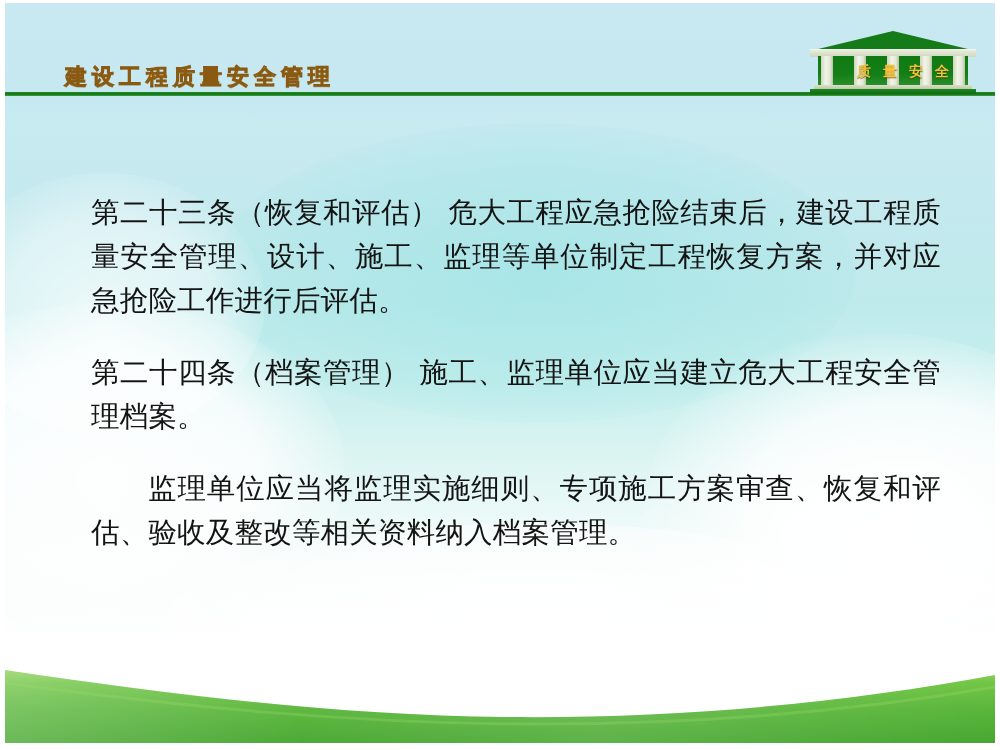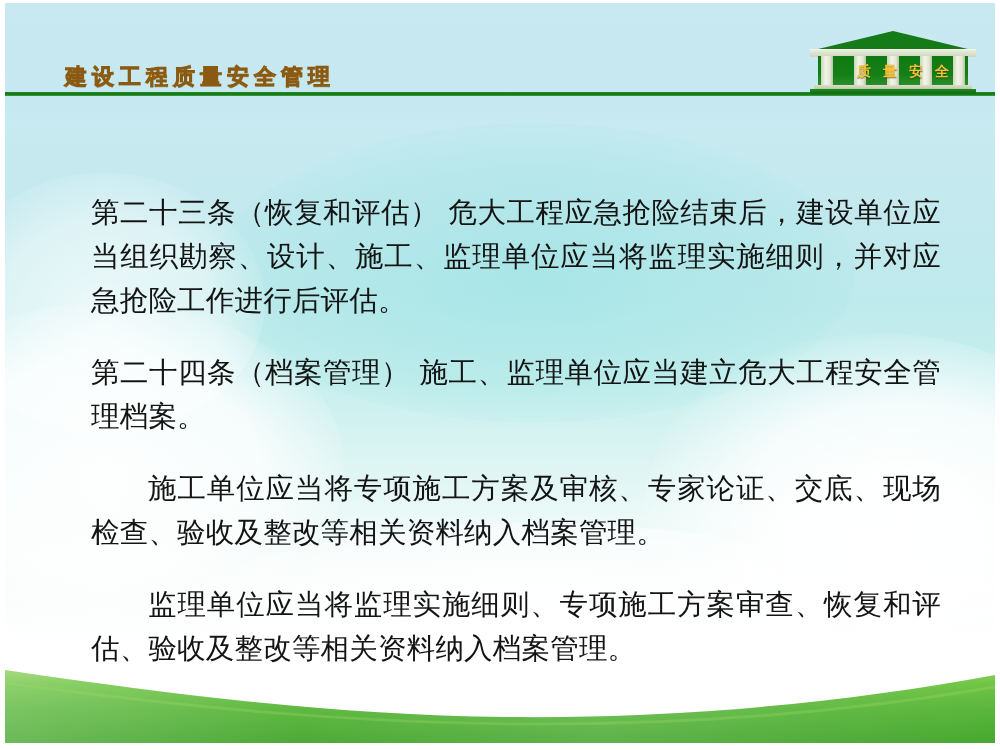--- a/index.html
+++ b/index.html
@@ -291,23 +291,22 @@
           <div class="emblem-pillar"></div>
           <div class="emblem-pillar"></div>
         </div>
         <div id="emblem-base-1"></div>
         <div id="emblem-base-2"></div>
         <div id="emblem-text">质量安全</div>
       </div>
     </div>
 
     <div id="body-text">
-      <p class="para">第二十三条（恢复和评估）  危大工程应急抢险结束后，建设单位应当组织勘察、设计、施工、监理单位应当将监理实施细则，并对应急抢险工作进行后评估。</p>
+      <p class="para">第二十三条（恢复和评估）  危大工程应急抢险结束后，建设工程质量安全管理、设计、施工、监理等单位制定工程恢复方案，并对应急抢险工作进行后评估。</p>
       <p class="para gap">第二十四条（档案管理）  施工、监理单位应当建立危大工程安全管理档案。</p>
-      <p class="para indent gap">施工单位应当将专项施工方案及审核、专家论证、交底、现场检查、验收及整改等相关资料纳入档案管理。</p>
       <p class="para indent gap">监理单位应当将监理实施细则、专项施工方案审查、恢复和评估、验收及整改等相关资料纳入档案管理。</p>
     </div>
 
     <div id="grass">
       <svg viewBox="0 0 990 120" preserveAspectRatio="none" aria-hidden="true">
         <defs>
           <linearGradient id="grassGrad" x1="0" y1="0" x2="0" y2="1">
             <stop offset="0%" stop-color="#8ed05c"></stop>
             <stop offset="18%" stop-color="#6ec442"></stop>
             <stop offset="55%" stop-color="#56b437"></stop>

